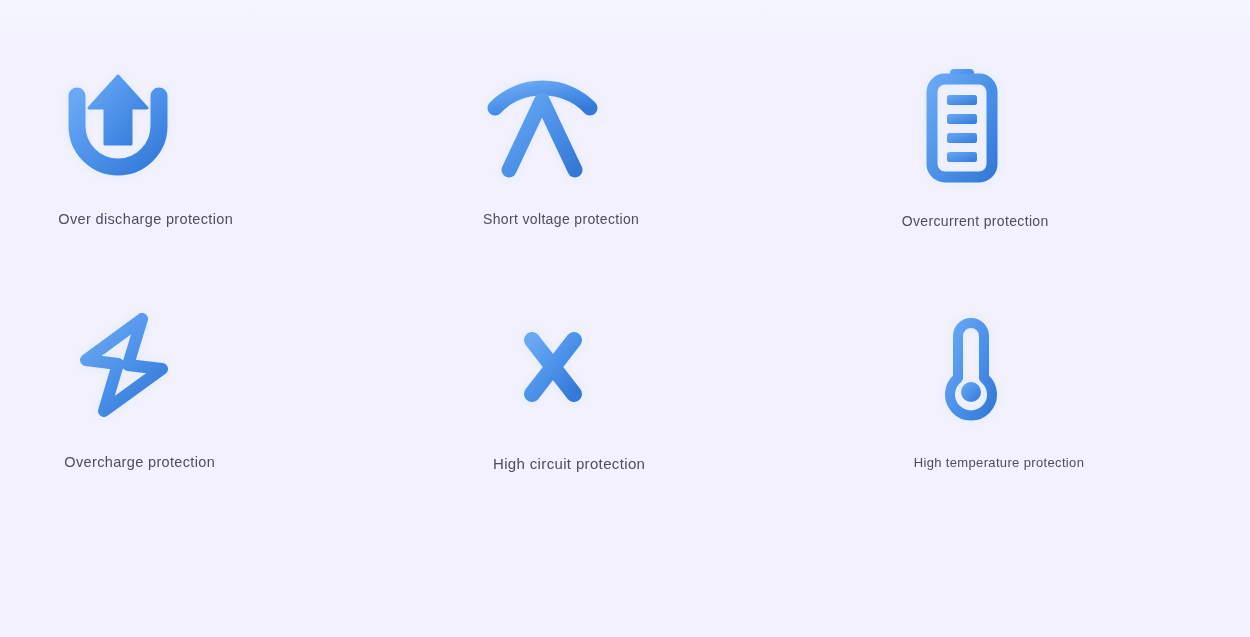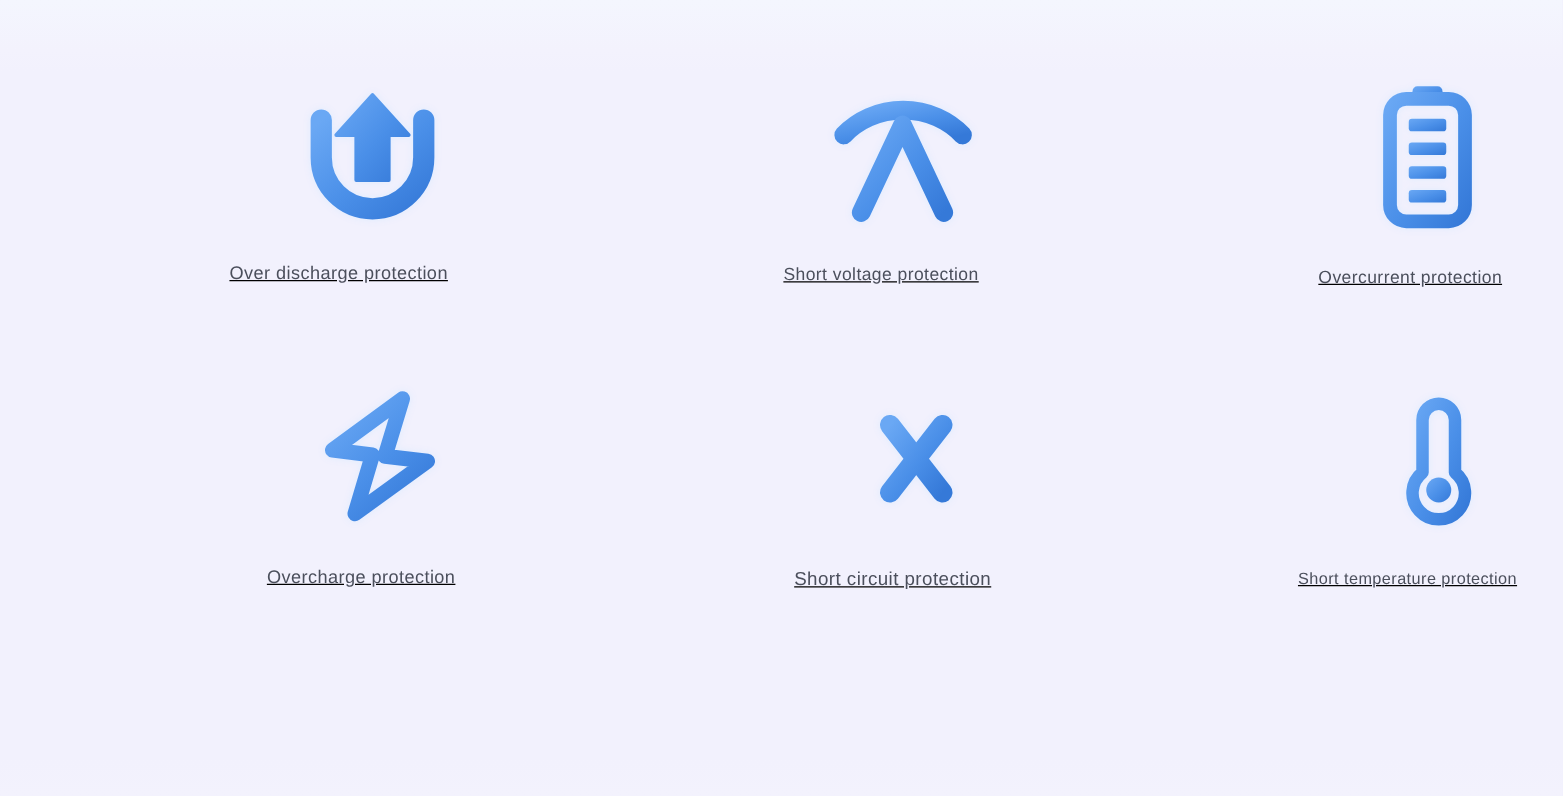--- a/index.html
+++ b/index.html
@@ -43,23 +43,22 @@
     align-items: center;
     justify-items: center;
     padding: 24px 0 126px 0;
     box-sizing: border-box;
   }
 
   .feature-card {
     width: 300px;
     display: flex;
     flex-direction: column;
-    align-items: flex-end;
+    align-items: flex-start;
     justify-content: flex-start;
-    text-decoration: underline;
   }
 
   .feature-icon {
     width: 120px;
     height: 120px;
     display: flex;
     align-items: center;
     justify-content: center;
     filter: drop-shadow(0 0 3px rgba(220,235,255,0.95));
   }
@@ -180,21 +179,21 @@
             <stop offset="0%" stop-color="#6aa8f4"></stop>
             <stop offset="100%" stop-color="#3f86e0"></stop>
           </linearGradient>
         </defs>
         <line x1="8" y1="45" x2="42" y2="45" stroke="url(#g5b)" stroke-width="13" stroke-linecap="round"></line>
         <line x1="108" y1="45" x2="142" y2="45" stroke="url(#g5b)" stroke-width="13" stroke-linecap="round"></line>
         <line x1="54" y1="18" x2="96" y2="72" stroke="url(#g5)" stroke-width="16" stroke-linecap="round"></line>
         <line x1="96" y1="18" x2="54" y2="72" stroke="url(#g5)" stroke-width="16" stroke-linecap="round"></line>
       </svg>
     </div>
-    <div class="feature-label">Short circuit protection</div>
+    <div class="feature-label">High circuit protection</div>
   </div>
 
   <div class="feature-card cell-6">
     <div class="feature-icon">
       <svg width="105" height="105" viewBox="0 0 105 105">
         <defs>
           <linearGradient id="g6" x1="0" y1="0" x2="1" y2="1">
             <stop offset="0%" stop-color="#6aa8f4"></stop>
             <stop offset="55%" stop-color="#4a8fe8"></stop>
             <stop offset="100%" stop-color="#3579d8"></stop>
@@ -202,16 +201,16 @@
         </defs>
         <path d="M37 62 L37 20 a13 13 0 0 1 26 0 L63 62
                  a21 21 0 1 1 -26 0 Z" fill="none" stroke="url(#g6)" stroke-width="10" stroke-linejoin="round"></path>
         <line x1="50" y1="30" x2="50" y2="70" stroke="url(#g6)" stroke-width="8" stroke-linecap="round"></line>
         <circle cx="50" cy="76" r="10" fill="url(#g6)"></circle>
         <line x1="74" y1="24" x2="95" y2="24" stroke="url(#g6)" stroke-width="6" stroke-linecap="round"></line>
         <line x1="74" y1="38" x2="95" y2="38" stroke="url(#g6)" stroke-width="6" stroke-linecap="round"></line>
         <line x1="74" y1="52" x2="95" y2="52" stroke="url(#g6)" stroke-width="6" stroke-linecap="round"></line>
       </svg>
     </div>
-    <div class="feature-label">Short temperature protection</div>
+    <div class="feature-label">High temperature protection</div>
   </div>
 
 </div>
 
 </body></html>

